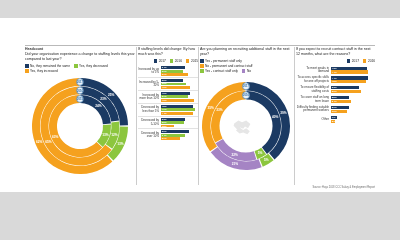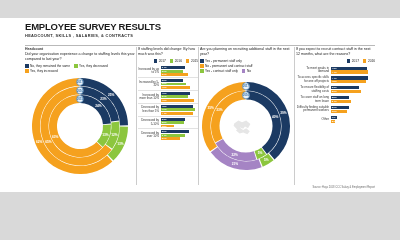--- a/index.html
+++ b/index.html
@@ -60,24 +60,20 @@
   .src{position:absolute;right:25px;top:186px;font-size:2.6px;color:#6b6b6b;}
 </style>
 </head>
 <body>
 
 <div id="page">
 
   <div class="band top"></div>
   <div class="band bot"></div>
 
-  <div class="hdr">
-    <div class="t">EMPLOYEE SURVEY RESULTS</div>
-    <div class="s">HEADCOUNT, SKILLS , SALARIES, &amp; CONTRACTS</div>
-  </div>
   <div class="rule"></div>
 
   <div class="vdiv" style="left:136px"></div>
   <div class="vdiv" style="left:198px"></div>
   <div class="vdiv" style="left:294px"></div>
 
   <div class="panel p1">
     <div class="eyebrow">Headcount</div>
     <div class="q">Did your organisation experience a change to staffing levels this year compared to last year?</div>
     <div class="legend" id="lg1">

